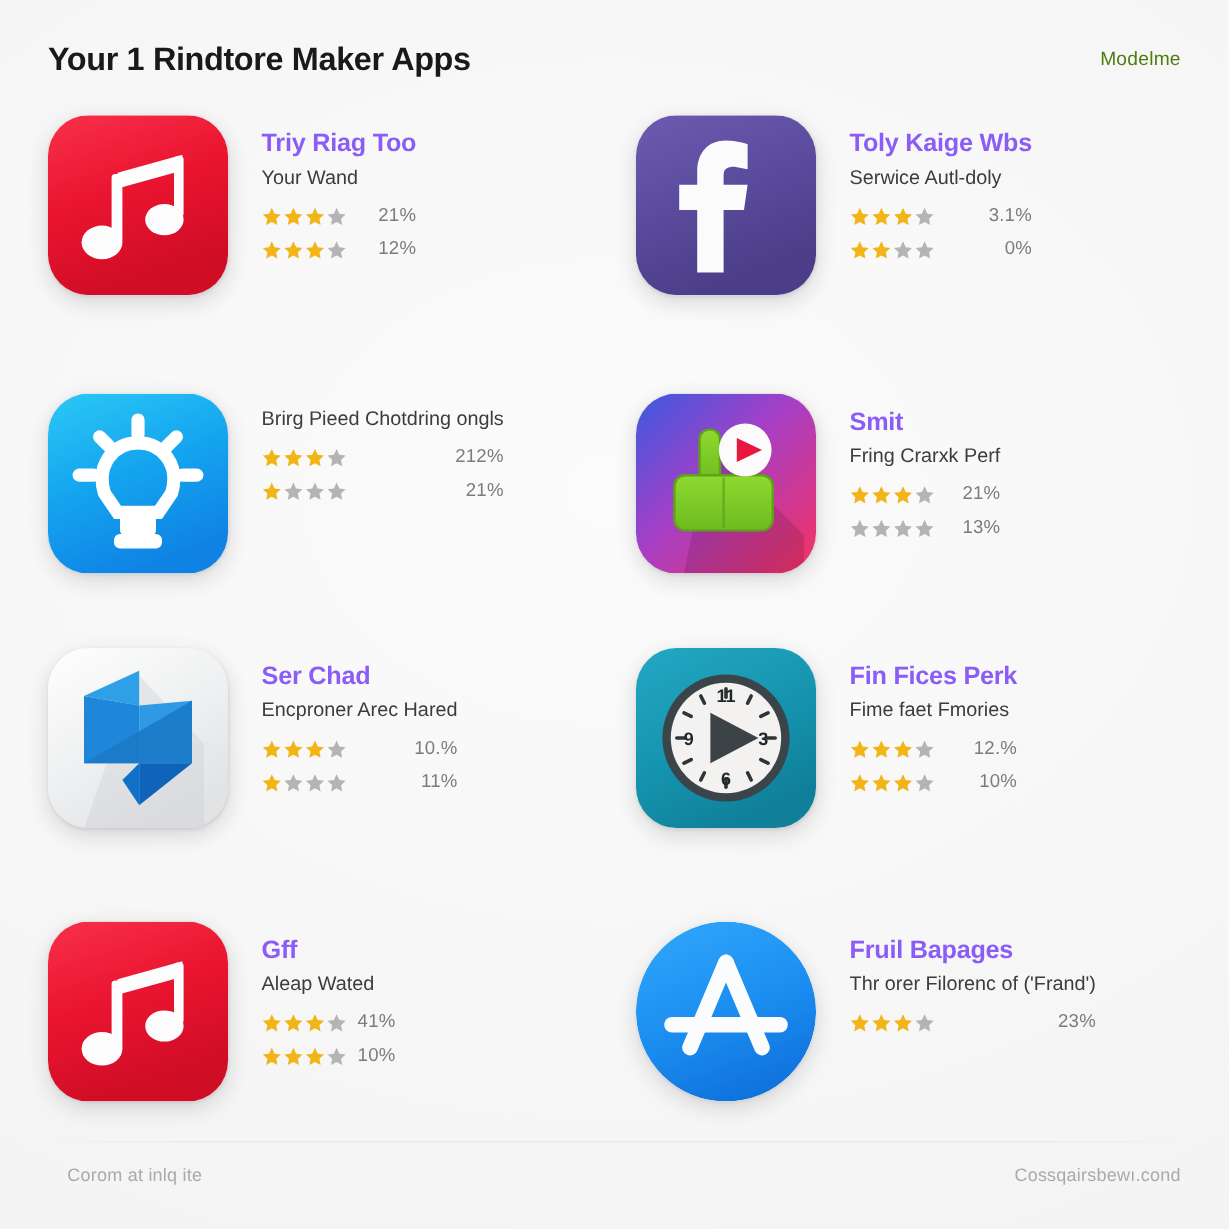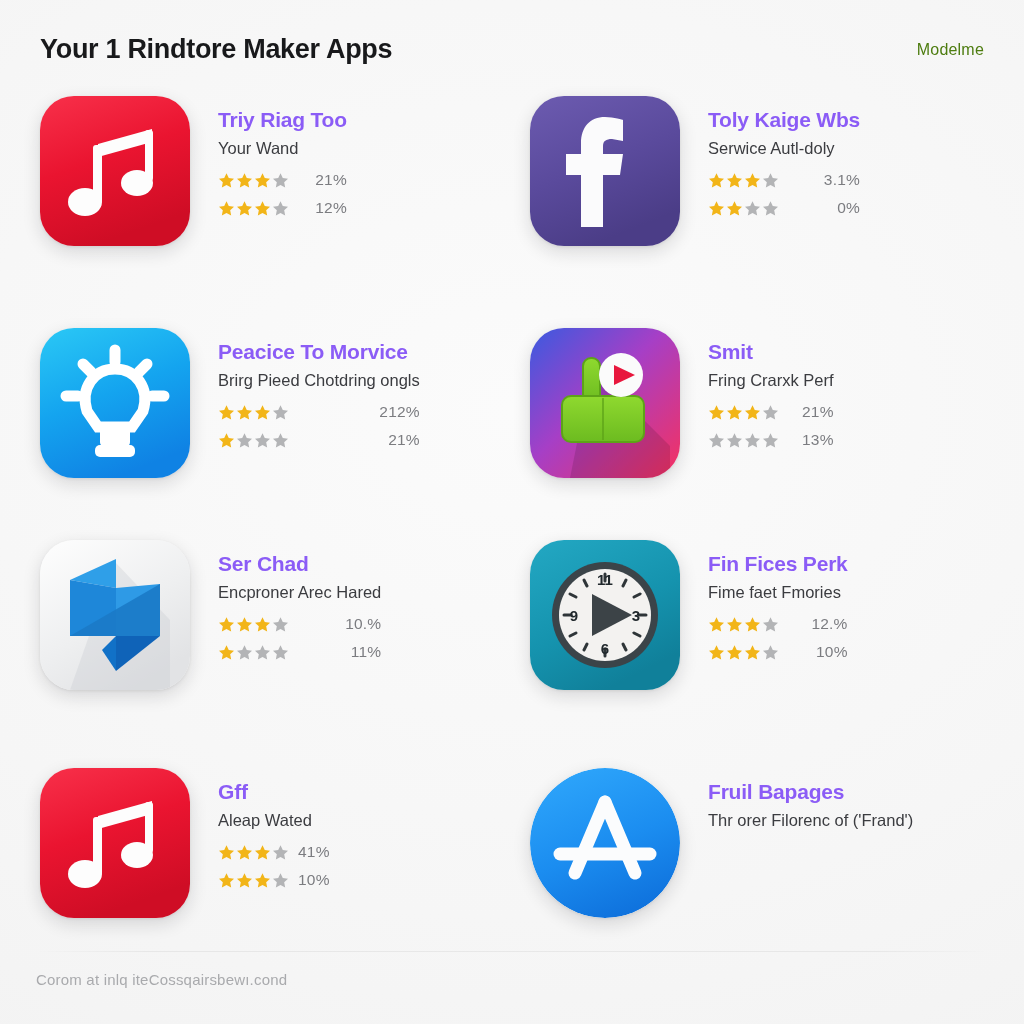--- a/index.html
+++ b/index.html
@@ -135,26 +135,27 @@
   }
   .pct {
     font-size: 15.5px;
     color: #7b7c80;
     letter-spacing: 0.2px;
   }
 
   
   .footer {
     position: absolute;
-    left: 36px;
+    left: 56px;
     right: 40px;
     bottom: 30px;
     height: 30px;
     display: flex;
     align-items: center;
+    justify-content: space-between;
   }
   .footer-left, .footer-right {
     font-size: 15px;
     color: #a9aaad;
     letter-spacing: 0.2px;
   }
   .footer-divider {
     position: absolute;
     left: 36px;
     right: 36px;
@@ -311,21 +312,20 @@
           <line x1="107" y1="36" x2="99" y2="44"></line>
           <line x1="26" y1="68" x2="38" y2="68"></line>
           <line x1="112" y1="68" x2="124" y2="68"></line>
         </g>
         <rect x="60" y="100" width="30" height="18" rx="4" fill="#ffffff"></rect>
         <rect x="55" y="117" width="40" height="12" rx="5" fill="#ffffff"></rect>
       </svg>
       </div>
     </div>
     <div class="app-info">
-      <div class="app-name">Peacice To Morvice</div>
       <div class="app-subtitle">Brirg Pieed Chotdring ongls</div>
       <div class="rating-row">
         <span class="stars">
               <svg class="star" viewBox="0 0 24 24">
                 <path fill="#f2b518" d="M12 1.6 L15.2 8.5 L22.6 9.4 L17.2 14.5 L18.6 21.9 L12 18.3 L5.4 21.9 L6.8 14.5 L1.4 9.4 L8.8 8.5 Z"></path>
               </svg>
               <svg class="star" viewBox="0 0 24 24">
                 <path fill="#f2b518" d="M12 1.6 L15.2 8.5 L22.6 9.4 L17.2 14.5 L18.6 21.9 L12 18.3 L5.4 21.9 L6.8 14.5 L1.4 9.4 L8.8 8.5 Z"></path>
               </svg>
               <svg class="star" viewBox="0 0 24 24">
@@ -635,20 +635,37 @@
           <path d="M75 34 L45 105"></path>
           <path d="M75 34 L105 105"></path>
           <line x1="30" y1="86" x2="120" y2="86"></line>
         </g>
       </svg>
       </div>
     </div>
     <div class="app-info">
       <div class="app-name">Fruil Bapages</div>
       <div class="app-subtitle">Thr orer Filorenc of ('Frand')</div>
+      <div class="rating-row">
+        <span class="stars">
+              <svg class="star" viewBox="0 0 24 24">
+                <path fill="#f2b518" d="M12 1.6 L15.2 8.5 L22.6 9.4 L17.2 14.5 L18.6 21.9 L12 18.3 L5.4 21.9 L6.8 14.5 L1.4 9.4 L8.8 8.5 Z"></path>
+              </svg>
+              <svg class="star" viewBox="0 0 24 24">
+                <path fill="#f2b518" d="M12 1.6 L15.2 8.5 L22.6 9.4 L17.2 14.5 L18.6 21.9 L12 18.3 L5.4 21.9 L6.8 14.5 L1.4 9.4 L8.8 8.5 Z"></path>
+              </svg>
+              <svg class="star" viewBox="0 0 24 24">
+                <path fill="#f2b518" d="M12 1.6 L15.2 8.5 L22.6 9.4 L17.2 14.5 L18.6 21.9 L12 18.3 L5.4 21.9 L6.8 14.5 L1.4 9.4 L8.8 8.5 Z"></path>
+              </svg>
+              <svg class="star" viewBox="0 0 24 24">
+                <path fill="#b3b4b6" d="M12 1.6 L15.2 8.5 L22.6 9.4 L17.2 14.5 L18.6 21.9 L12 18.3 L5.4 21.9 L6.8 14.5 L1.4 9.4 L8.8 8.5 Z"></path>
+              </svg>
+            </span>
+        <span class="pct">23%</span>
+      </div>
     </div>
       </div>
     </div>
 
   <div class="footer-divider"></div>
 
   <div class="footer">
     <div class="footer-left">Corom at inlq ite</div>
     <div class="footer-right">Cossqairsbewı.cond</div>
   </div>

